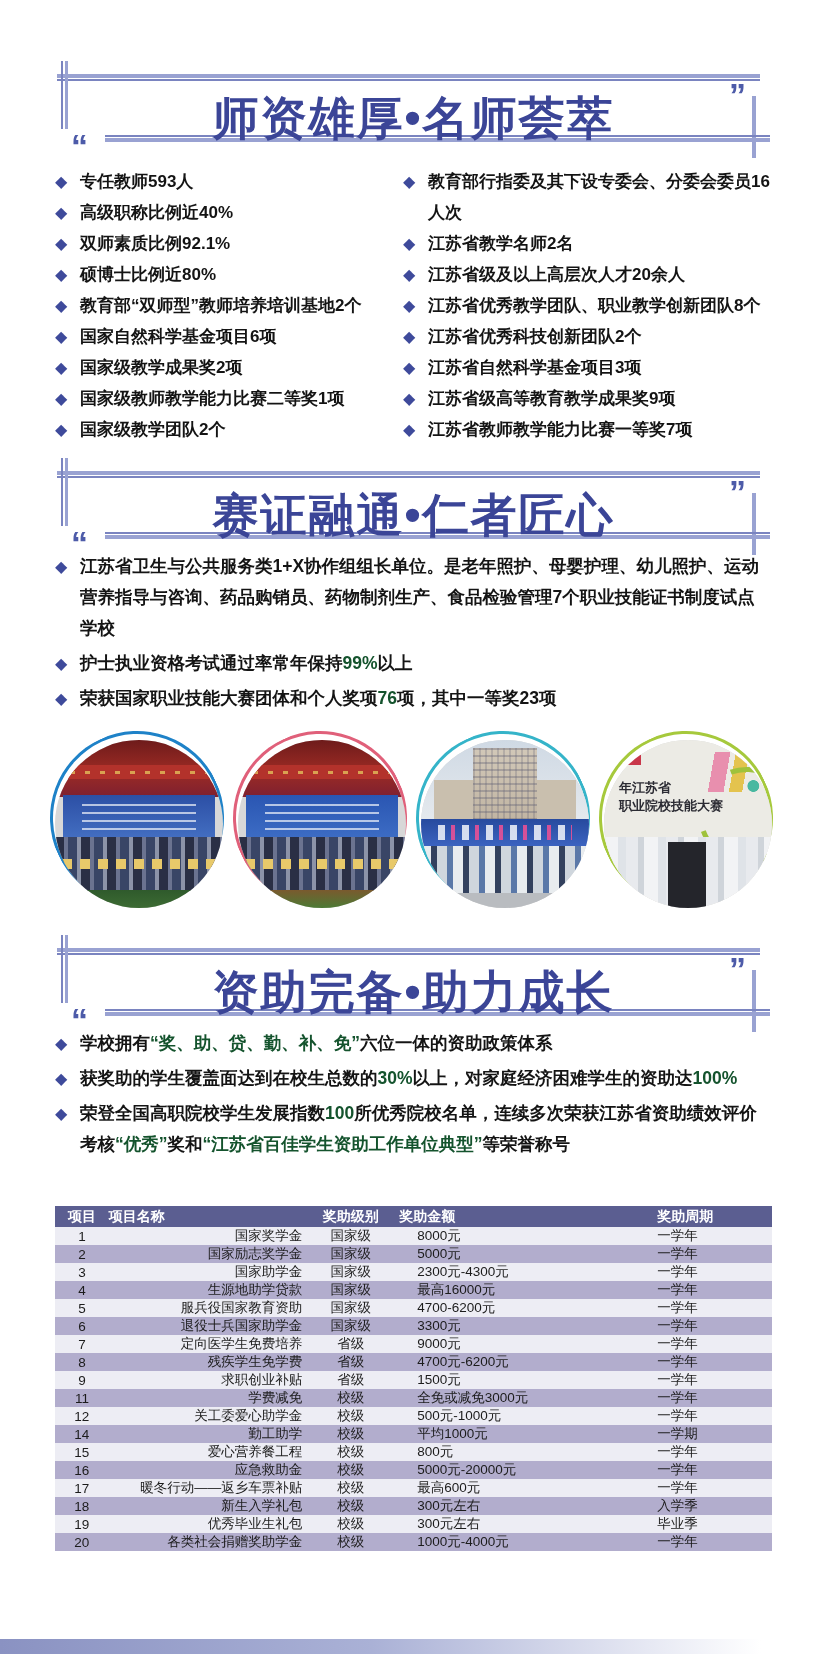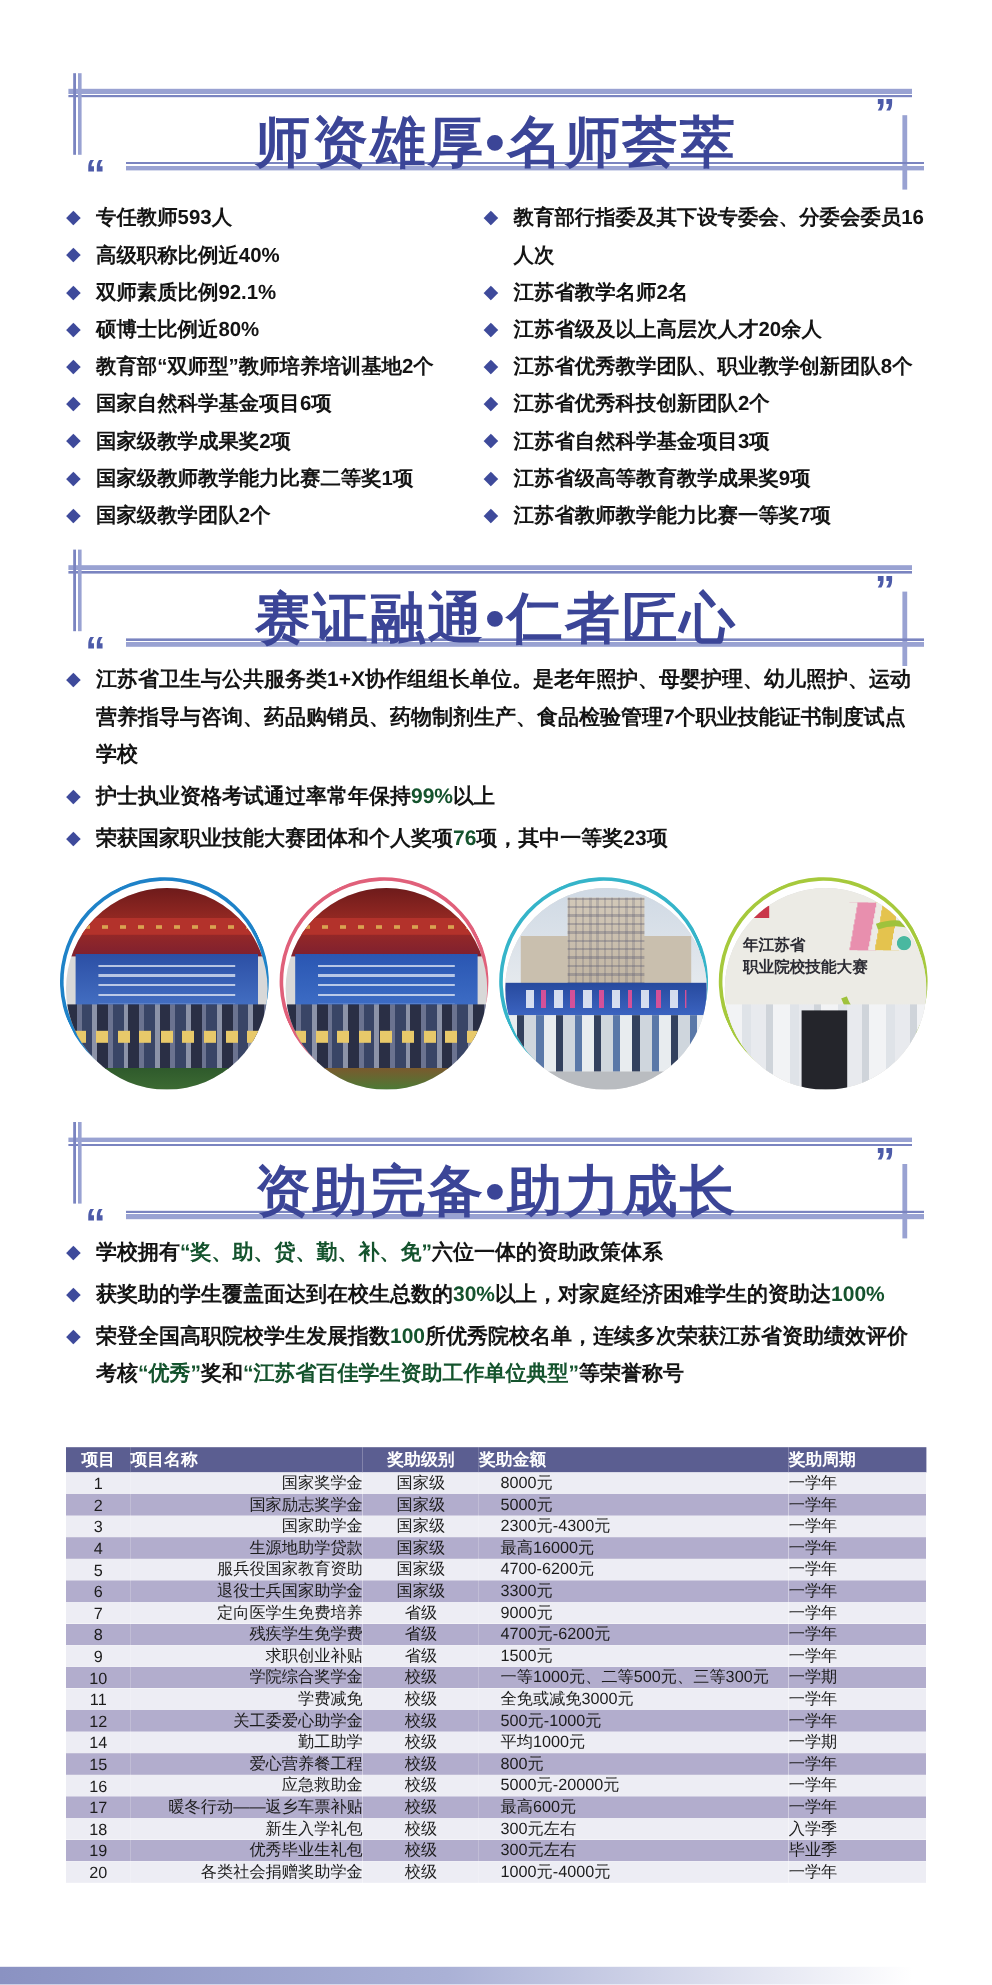--- a/index.html
+++ b/index.html
@@ -291,27 +291,20 @@
               <td class="c-period">一学年</td>
             </tr>
             <tr>
               <td class="c-idx">9</td>
               <td class="c-name">求职创业补贴</td>
               <td class="c-level">省级</td>
               <td class="c-amount">1500元</td>
               <td class="c-period">一学年</td>
             </tr>
             <tr>
-              <td class="c-idx">10</td>
-              <td class="c-name">学院综合奖学金</td>
-              <td class="c-level">校级</td>
-              <td class="c-amount">一等1000元、二等500元、三等300元</td>
-              <td class="c-period">一学期</td>
-            </tr>
-            <tr>
               <td class="c-idx">11</td>
               <td class="c-name">学费减免</td>
               <td class="c-level">校级</td>
               <td class="c-amount">全免或减免3000元</td>
               <td class="c-period">一学年</td>
             </tr>
             <tr>
               <td class="c-idx">12</td>
               <td class="c-name">关工委爱心助学金</td>
               <td class="c-level">校级</td>

